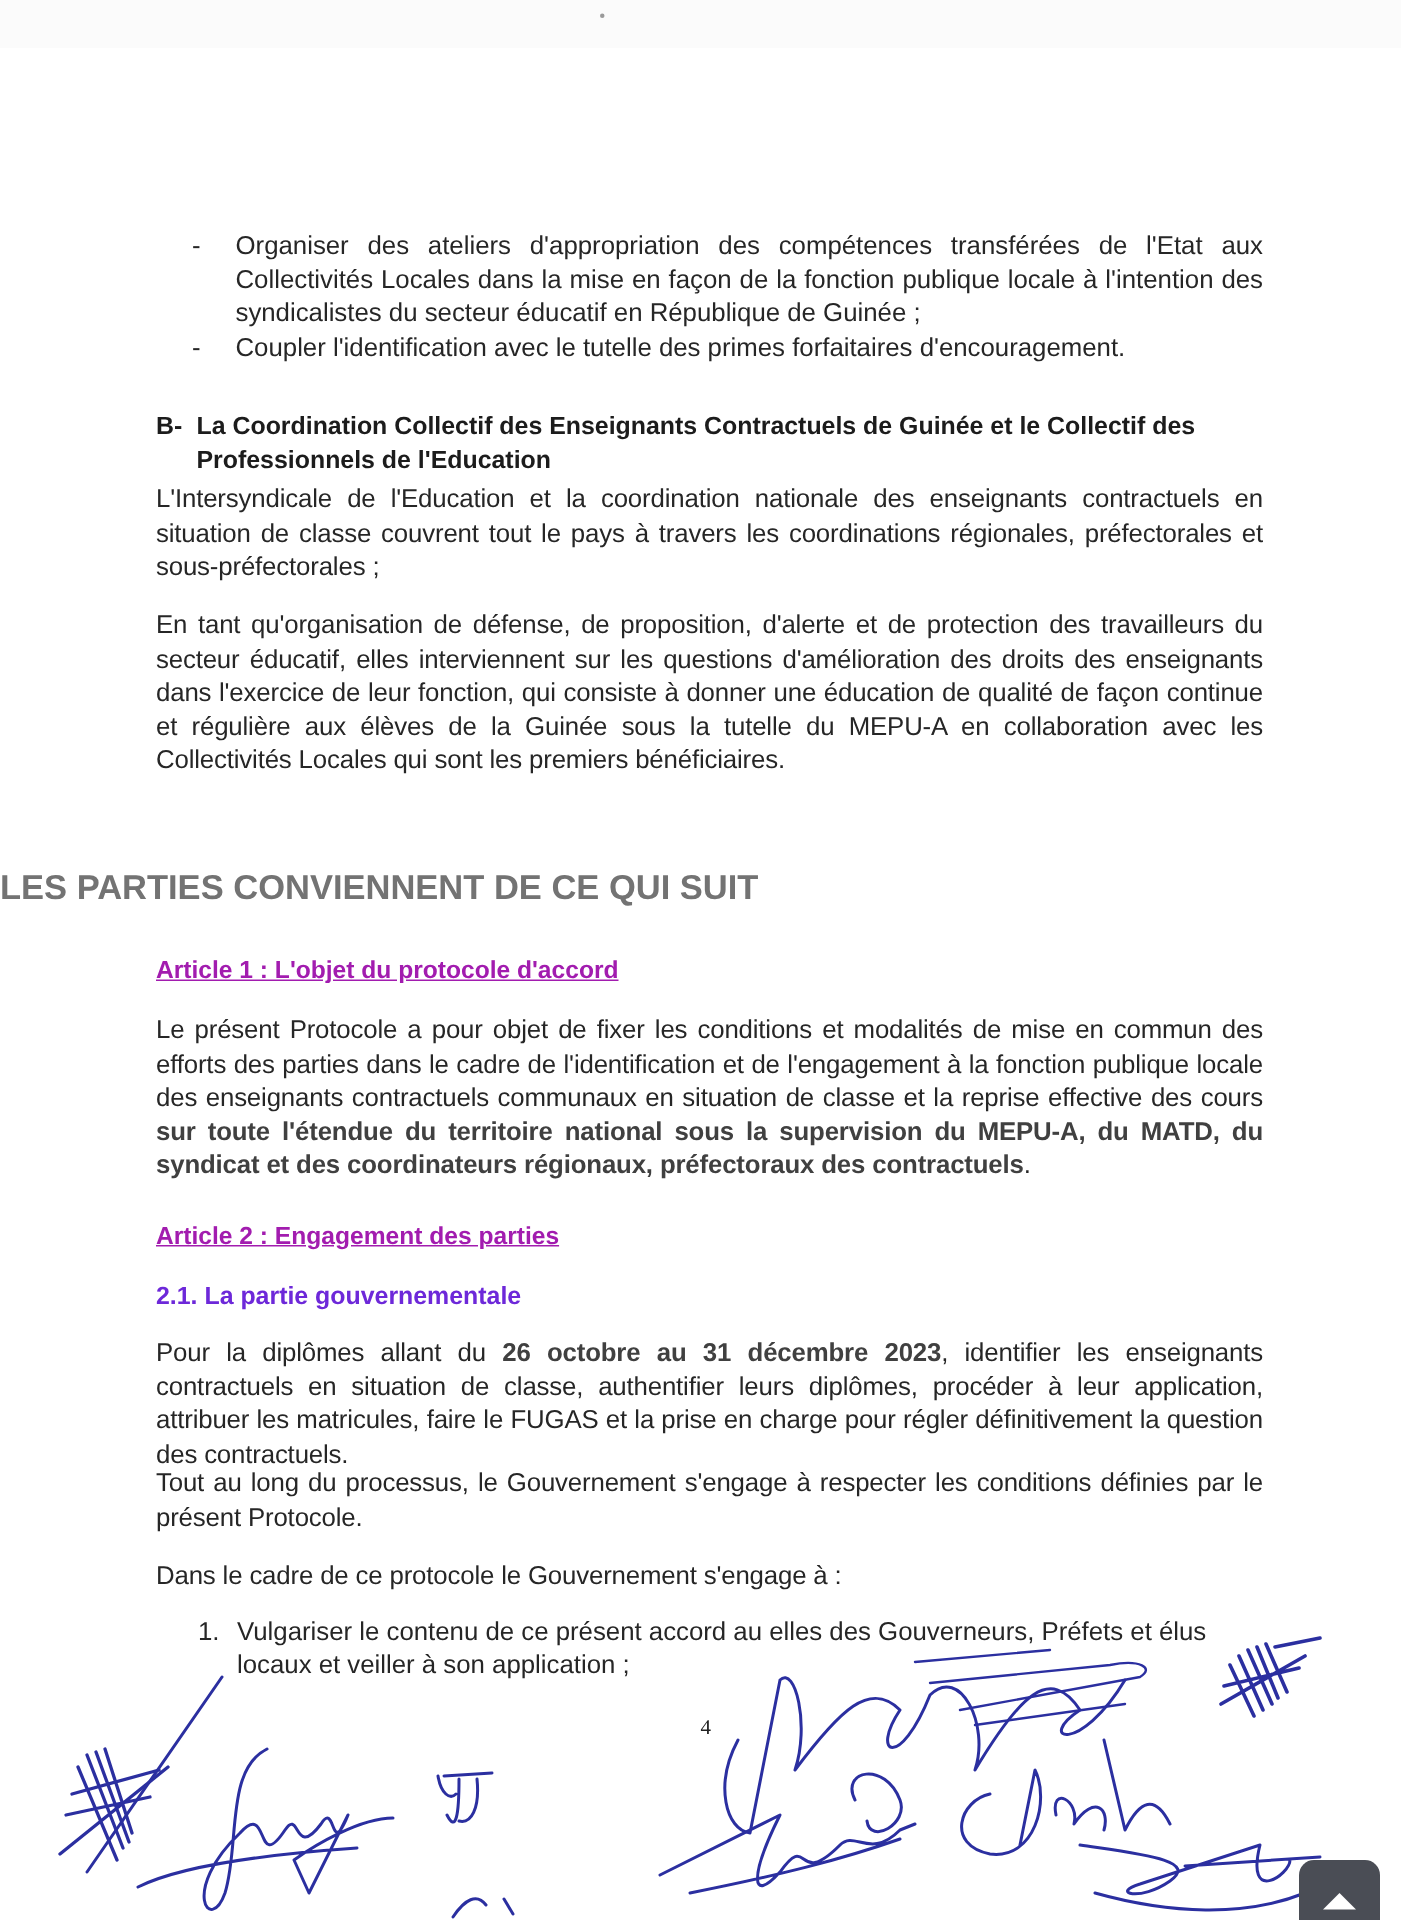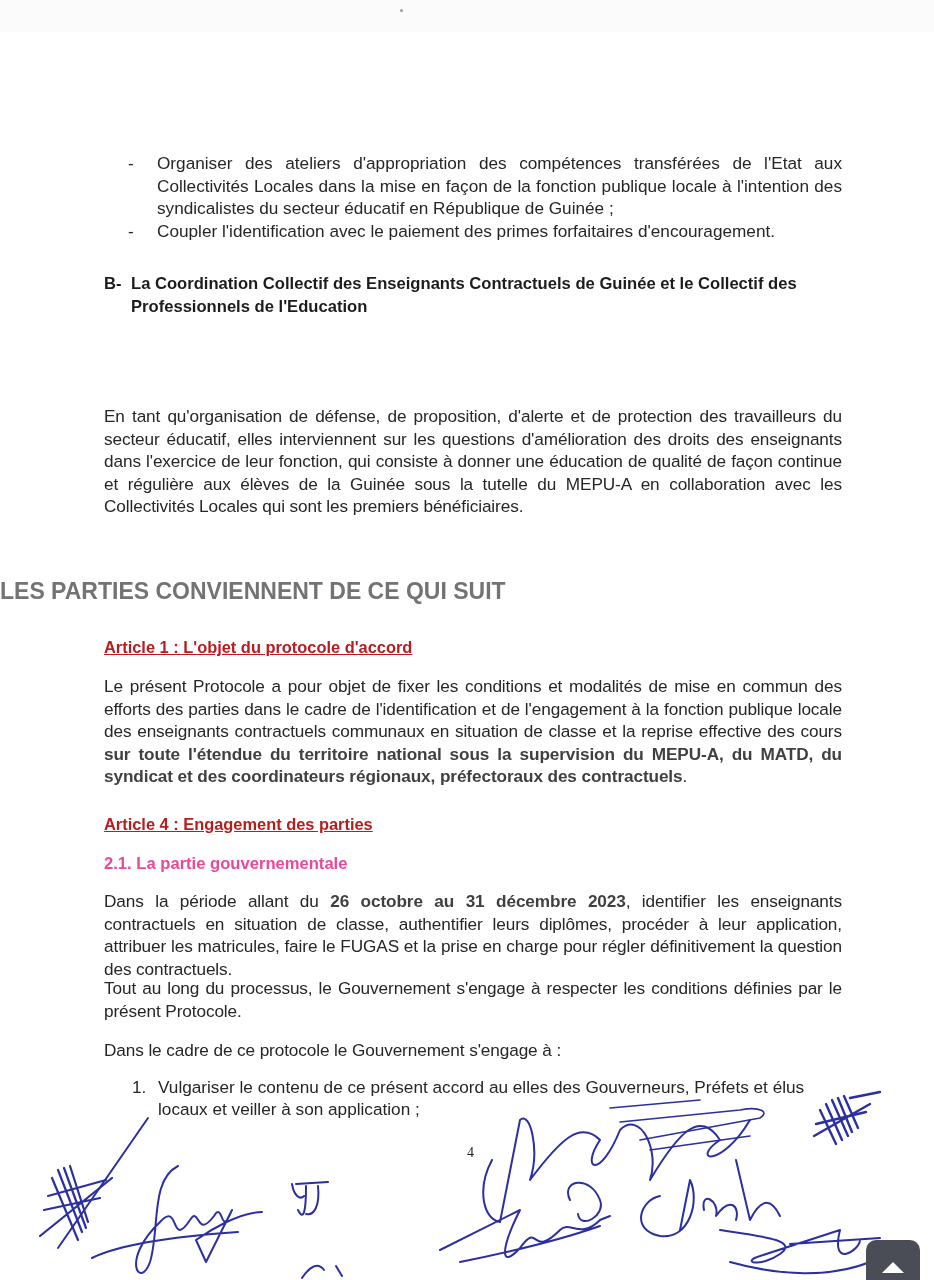--- a/index.html
+++ b/index.html
@@ -32,24 +32,24 @@
   }
   .section-b .label { position: absolute; left: 0; top: 0; }
   .section-b .title { display: block; padding-left: 27px; }
   .big-heading {
     position: absolute; left: 0; width: 934px; top: 578px;
     text-align: left; font-size: 23px; font-weight: bold; color: #737373;
     letter-spacing: 0px;
   }
   .article-heading {
     position: absolute; left: 104px; font-size: 16.4px; font-weight: bold;
-    text-decoration: underline; color: #b91c1c;
+    text-decoration: underline; color: #a21caf;
   }
   .sub-heading {
-    position: absolute; left: 104px; font-size: 16.6px; font-weight: bold; color: #ec4899;
+    position: absolute; left: 104px; font-size: 16.6px; font-weight: bold; color: #6d28d9;
   }
   .bold { font-weight: bold; color: #404040; }
   .numbered {
     position: absolute; left: 132px; top: 1076px; width: 714px;
     font-size: 17.2px; line-height: 22px;
   }
   .numbered .num { position: absolute; left: 0; top: 0; }
   .numbered .item-text { display: block; padding-left: 26px; text-indent: 0; }
   .page-number {
     position: absolute; left: 467px; top: 1145px; font-family: "Liberation Serif", serif;
@@ -76,45 +76,46 @@
 
 <div class="page">
 
   <ul class="bullet-list">
     <li class="bullet-item">
       <span class="bullet-dash">-</span>
       <span>Organiser des ateliers d'appropriation des compétences transférées de l'Etat aux Collectivités Locales dans la mise en façon de la fonction publique locale à l'intention des syndicalistes du secteur éducatif en République de Guinée ;</span>
     </li>
     <li class="bullet-item">
       <span class="bullet-dash">-</span>
-      <span>Coupler l'identification avec le paiement des primes forfaitaires d'encouragement.</span>
+      <span>Coupler l'identification avec le tutelle des primes forfaitaires d'encouragement.</span>
     </li>
   </ul>
 
   <div class="section-b">
     <span class="label">B-</span>
     <span class="title">La Coordination Collectif des Enseignants Contractuels de Guinée et le Collectif des Professionnels de l'Education</span>
   </div>
 
+  <div class="text" style="top:321px;">L'Intersyndicale de l'Education et la coordination nationale des enseignants contractuels en situation de classe couvrent tout le pays à travers les coordinations régionales, préfectorales et sous-préfectorales ;</div>
   <div class="text" style="top:405px;">En tant qu'organisation de défense, de proposition, d'alerte et de protection des travailleurs du secteur éducatif, elles interviennent sur les questions d'amélioration des droits des enseignants dans l'exercice de leur fonction, qui consiste à donner une éducation de qualité de façon continue et régulière aux élèves de la Guinée sous la tutelle du MEPU-A en collaboration avec les Collectivités Locales qui sont les premiers bénéficiaires.</div>
 
   <div class="big-heading">LES PARTIES CONVIENNENT DE CE QUI SUIT</div>
 
   <div class="article-heading" style="top:638px;">Article 1 : L'objet du protocole d'accord</div>
 
   <div class="text" style="top:675px;">
     <span>Le présent Protocole a pour objet de fixer les conditions et modalités de mise en commun des efforts des parties dans le cadre de l'identification et de l'engagement à la fonction publique locale des enseignants contractuels communaux en situation de classe et la reprise effective des cours </span><span class="bold">sur toute l'étendue du territoire national sous la supervision du MEPU-A, du MATD, du syndicat et des coordinateurs régionaux, préfectoraux des contractuels</span><span>.</span>
   </div>
 
-  <div class="article-heading" style="top:815px;">Article 4 : Engagement des parties</div>
+  <div class="article-heading" style="top:815px;">Article 2 : Engagement des parties</div>
 
   <div class="sub-heading" style="top:854px;">2.1.  La partie gouvernementale</div>
 
   <div class="text" style="top:890px;">
-    <span>Dans la période allant du </span><span class="bold">26 octobre au 31 décembre 2023</span><span>, identifier les enseignants contractuels en situation de classe, authentifier leurs diplômes, procéder à leur application, attribuer les matricules, faire le FUGAS et la prise en charge pour régler définitivement la question des contractuels.</span>
+    <span>Pour la diplômes allant du </span><span class="bold">26 octobre au 31 décembre 2023</span><span>, identifier les enseignants contractuels en situation de classe, authentifier leurs diplômes, procéder à leur application, attribuer les matricules, faire le FUGAS et la prise en charge pour régler définitivement la question des contractuels.</span>
   </div>
 
   <div class="text" style="top:977px;">Tout au long du processus, le Gouvernement s'engage à respecter les conditions définies par le présent Protocole.</div>
 
   <div class="text" style="top:1039px;">Dans le cadre de ce protocole le Gouvernement s'engage à :</div>
 
   <div class="numbered">
     <span class="num">1.</span>
     <span class="item-text">Vulgariser le contenu de ce présent accord au elles des Gouverneurs, Préfets et élus locaux et veiller à son application ;</span>
   </div>

